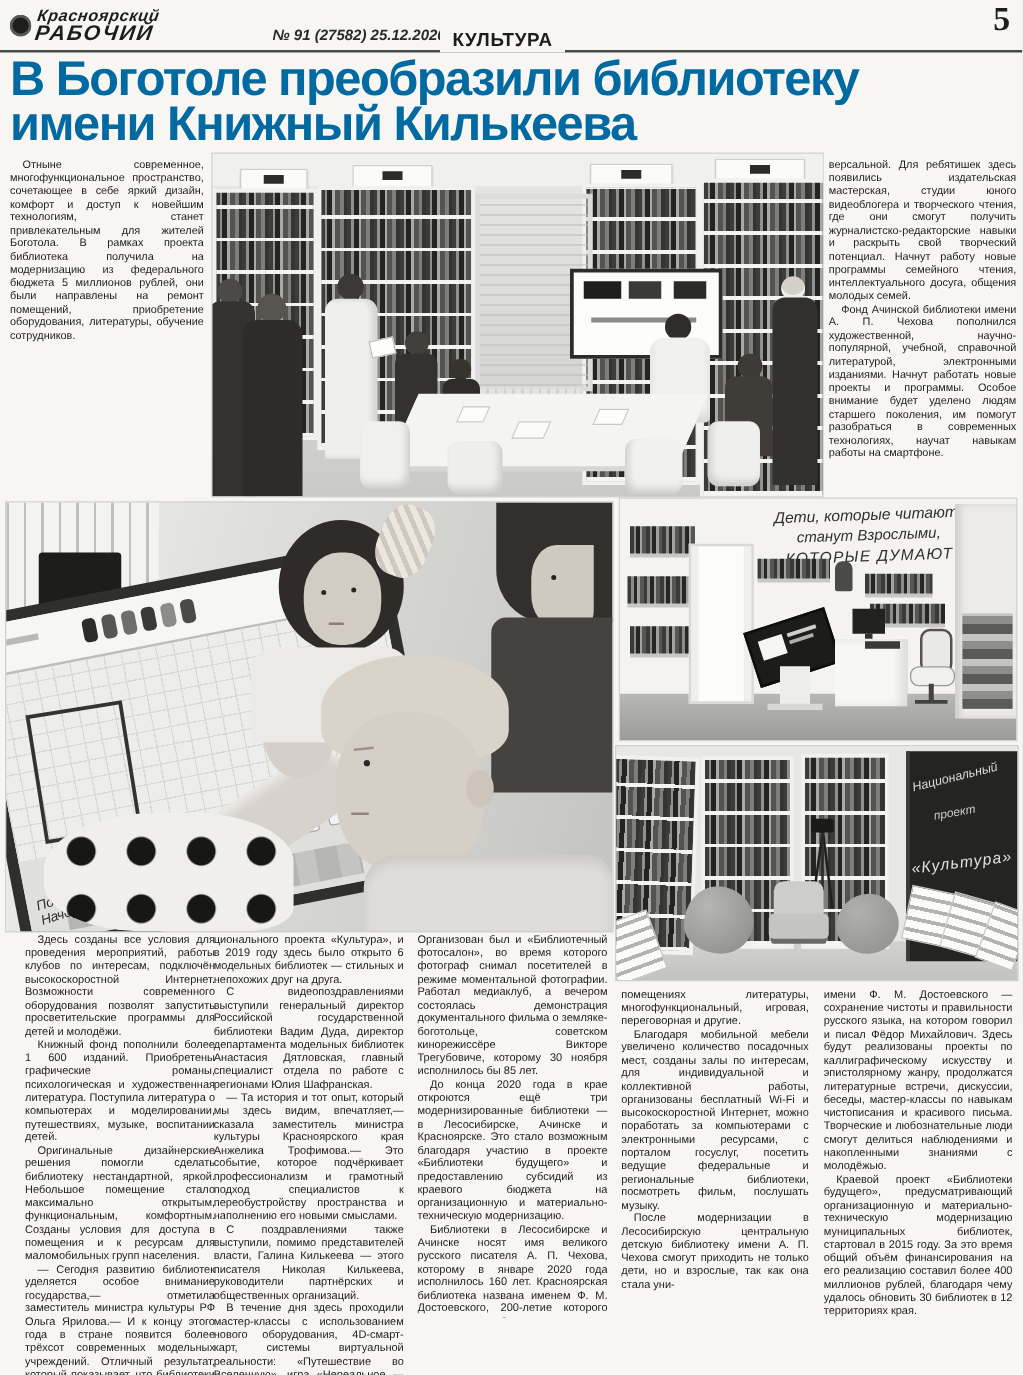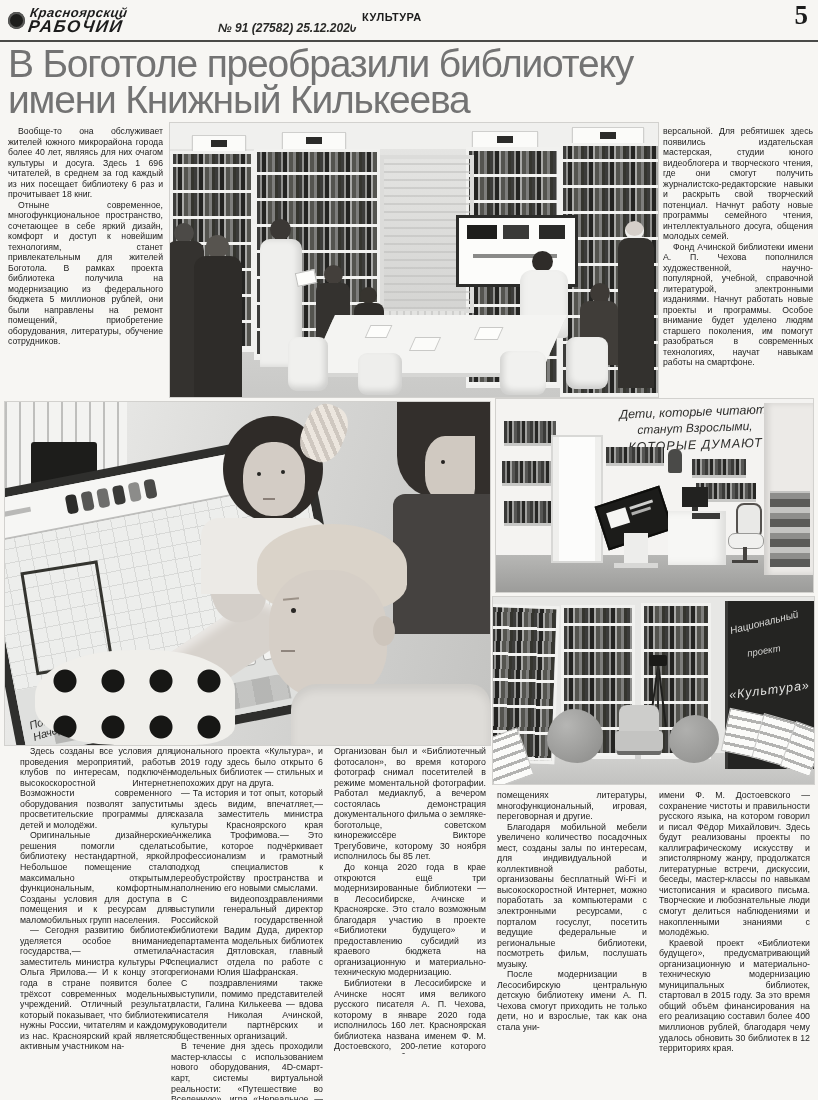--- a/index.html
+++ b/index.html
@@ -8,28 +8,28 @@
 
   
   .header-rule{position:absolute;left:0;right:0;top:40px;height:2px;background:#4a4a48;}
   .masthead{position:absolute;left:8px;top:6px;display:flex;align-items:flex-start;}
   .emblem{width:17px;height:17px;border-radius:50%;background:#1e1e1c;margin-top:6px;
           box-shadow:inset 0 0 0 2px #5a5a58;}
   .mast-title{margin-left:4px;transform:skewX(-8deg);line-height:1;}
   .mast-l1{font-size:13px;font-weight:bold;font-style:italic;letter-spacing:.5px;}
   .mast-l2{font-size:17px;font-weight:900;font-style:italic;letter-spacing:1.5px;margin-top:-1px;}
   .issue{position:absolute;left:218px;top:21px;font-size:12px;font-style:italic;font-weight:bold;color:#2a2a28;}
-  .section-label{position:absolute;left:352px;top:8px;background:#f7f6f3;padding:0 10px;
-                 font-size:11px;font-weight:800;letter-spacing:.5px;height:19px;line-height:19px;}
+  .section-label{position:absolute;left:352px;top:23px;background:#f7f6f3;padding:0 10px;
+                 font-size:15px;font-weight:800;letter-spacing:.5px;height:19px;line-height:19px;}
   .page-num{position:absolute;right:10px;top:0;font-family:"Liberation Serif",serif;
             font-weight:bold;font-size:27px;}
 
   
-  .headline{position:absolute;left:8px;top:46px;font-weight:400;font-size:39px;line-height:36px;
-            letter-spacing:-1.2px;color:#737373;}
+  .headline{position:absolute;left:8px;top:46px;font-weight:700;font-size:39px;line-height:36px;
+            letter-spacing:-1.2px;color:#0369a1;}
 
   
   .tcol{position:absolute;overflow:hidden;text-align:justify;}
   .tcol p{margin:0;text-indent:10px;}
   .lead{font-size:10.2px;line-height:12.4px;font-weight:bold;font-style:italic;text-align:left;
         margin-bottom:7px !important;}
   .body-sm p{font-size:8.7px;line-height:10.5px;}
   .body-bt p{font-size:8.8px;line-height:10.55px;}
   .tcol p.cont{text-indent:0;}
   .byline{margin-top:3px;text-align:right;font-weight:bold;font-style:italic;
@@ -71,21 +71,20 @@
   <div class="issue">№ 91 (27582) 25.12.2020</div>
   <div class="section-label">КУЛЬТУРА</div>
   <div class="page-num">5</div>
 
   <div class="headline">
     <div>В Боготоле преобразили библиотеку</div>
     <div>имени Книжный Килькеева</div>
   </div>
 
   <div class="tcol body-sm" style="left:8px;top:126px;width:155px;height:272px;">
-    <p>Вообще-то она обслуживает жителей южного микрорайона города более 40 лет, являясь для них очагом культуры и досуга. Здесь 1 696 читателей, в среднем за год каждый из них посещает библиотеку 6 раз и прочитывает 18 книг.</p>
     <p>Отныне современное, многофункциональное пространство, сочетающее в себе яркий дизайн, комфорт и доступ к новейшим технологиям, станет привлекательным для жителей Боготола. В рамках проекта библиотека получила на модернизацию из федерального бюджета 5 миллионов рублей, они были направлены на ремонт помещений, приобретение оборудования, литературы, обучение сотрудников.</p>
   </div>
 
   <div class="ph" style="left:170px;top:123px;width:488px;height:274px;background:linear-gradient(#e7e7e5,#d4d4d2 70%,#c9c9c7);">
     <div class="pp" style="left:0;top:0;width:100%;height:26px;background:#f0f0ee;"></div>
     <div class="pp sign" style="left:22px;top:12px;width:52px;height:17px;">
         <i></i>
       </div>
     <div class="pp sign" style="left:112px;top:9px;width:62px;height:18px;">
         <i></i>
@@ -265,28 +264,29 @@
     <div class="pp" style="left:176px;top:118px;width:50px;height:48px;border-radius:52% 48% 50% 50%/55% 50% 50% 45%;background:radial-gradient(circle at 35% 30%,#b0b0ae,#8e8e8c);"></div>
 
     <div class="pp slat-chair" style="left:232px;top:114px;width:34px;height:42px;transform:rotate(12deg);"></div>
     <div class="pp slat-chair" style="left:264px;top:120px;width:34px;height:44px;transform:rotate(16deg);"></div>
     <div class="pp slat-chair" style="left:294px;top:128px;width:30px;height:46px;transform:rotate(20deg);"></div>
     <div class="pp slat-chair" style="left:-8px;top:136px;width:40px;height:48px;transform:rotate(-20deg);"></div>
   </div>
 
   <div class="tcol body-bt" style="left:20px;top:746px;width:152px;height:456px;">
     <p>Здесь созданы все условия для проведения мероприятий, работы клубов по интересам, подключён высокоскоростной Интернет. Возможности современного оборудования позволят запустить просветительские программы для детей и молодёжи.</p>
+    <p>Книжный фонд пополнили более 1 600 изданий. Приобретены графические романы, психологическая и художественная литература. Поступила литература о компьютерах и моделировании, путешествиях, музыке, воспитании детей.</p>
     <p>Оригинальные дизайнерские решения помогли сделать библиотеку нестандартной, яркой. Небольшое помещение стало максимально открытым, функциональным, комфортным. Созданы условия для доступа в помещения и к ресурсам для маломобильных групп населения.</p>
     <p>— Сегодня развитию библиотек уделяется особое внимание государства,— отметила заместитель министра культуры РФ Ольга Ярилова.— И к концу этого года в стране появится более трёхсот современных модельных учреждений. Отличный результат, который показывает, что библиотеки нужны России, читателям и каждому из нас. Красноярский край является активным участником на-</p>
   </div>
   <div class="tcol body-bt" style="left:171px;top:746px;width:152px;height:354px;">
     <p class="cont">ционального проекта «Культура», и в 2019 году здесь было открыто 6 модельных библиотек — стильных и непохожих друг на друга.</p>
+    <p>С видеопоздравлениями выступили генеральный директор Российской государственной библиотеки Вадим Дуда, директор департамента модельных библиотек Анастасия Дятловская, главный специалист отдела по работе с регионами Юлия Шафранская.</p>
     <p>— Та история и тот опыт, который мы здесь видим, впечатляет,— сказала заместитель министра культуры Красноярского края Анжелика Трофимова.— Это событие, которое подчёркивает профессионализм и грамотный подход специалистов к переобустройству пространства и наполнению его новыми смыслами.</p>
-    <p>С видеопоздравлениями выступили генеральный директор Российской государственной библиотеки Вадим Дуда, директор департамента модельных библиотек Анастасия Дятловская, главный специалист отдела по работе с регионами Юлия Шафранская.</p>
-    <p>С поздравлениями также выступили, помимо представителей власти, Галина Килькеева — вдова писателя Николая Ачинской, руководители партнёрских и общественных организаций.</p>
+    <p>С поздравлениями также выступили, помимо представителей власти, Галина Килькеева — этого писателя Николая Килькеева, руководители партнёрских и общественных организаций.</p>
     <p>В течение дня здесь проходили мастер-классы с использованием нового оборудования, 4D-смарт-карт, системы виртуальной реальности: «Путешествие во Вселенную», игра «Нереальное — реально!».</p>
   </div>
   <div class="tcol body-bt" style="left:334px;top:746px;width:152px;height:308px;">
     <p class="cont">Организован был и «Библиотечный фотосалон», во время которого фотограф снимал посетителей в режиме моментальной фотографии. Работал медиаклуб, а вечером состоялась демонстрация документального фильма о земляке-боготольце, советском кинорежиссёре Викторе Трегубовиче, которому 30 ноября исполнилось бы 85 лет.</p>
     <p>До конца 2020 года в крае откроются ещё три модернизированные библиотеки — в Лесосибирске, Ачинске и Красноярске. Это стало возможным благодаря участию в проекте «Библиотеки будущего» и предоставлению субсидий из краевого бюджета на организационную и материально-техническую модернизацию.</p>
     <p>Библиотеки в Лесосибирске и Ачинске носят имя великого русского писателя А. П. Чехова, которому в январе 2020 года исполнилось 160 лет. Красноярская библиотека названа именем Ф. М. Достоевского, 200-летие которого культурное сообщество отметит в 2021 году.</p>
     <p>В помещениях был проведён капитальный ремонт, преобразился интерьер, приобретено компьютерное оборудование, установлена новая мебель. Появились залы худо-</p>
   </div>
   <div class="tcol body-bt" style="left:497px;top:790px;width:150px;height:310px;">
     <p class="cont">помещениях литературы, многофункциональный, игровая, переговорная и другие.</p>

